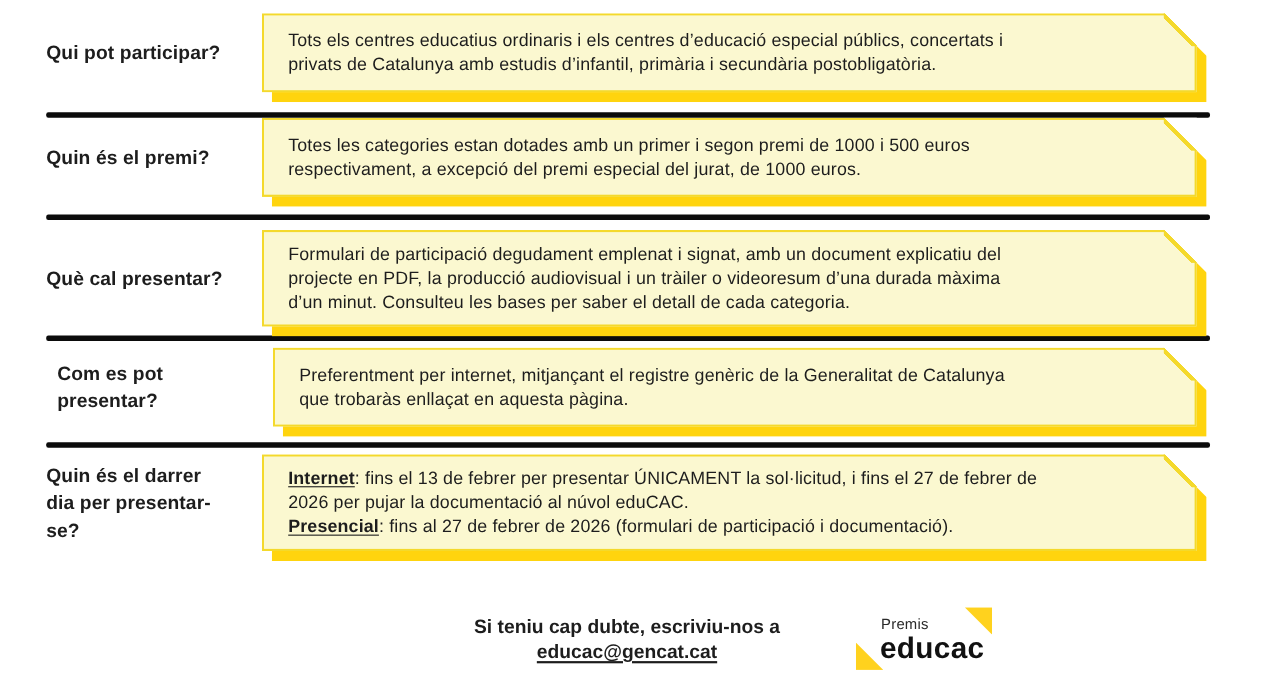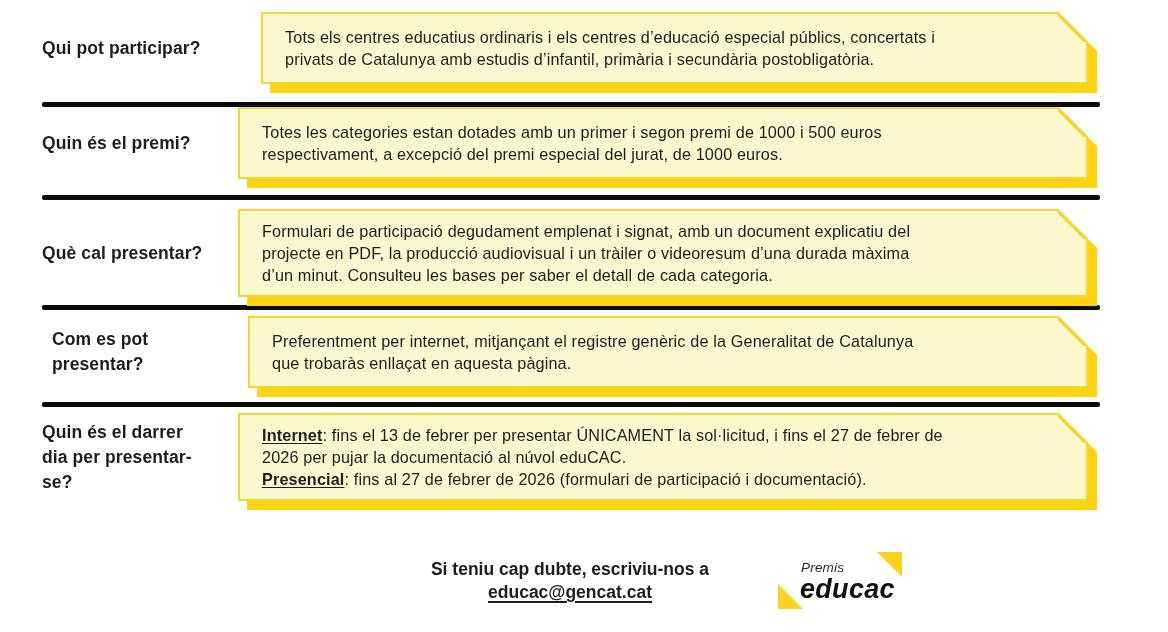--- a/index.html
+++ b/index.html
@@ -7,21 +7,21 @@
     --divider:#0B0B0B; --text:#1D1D1D; --logo-yellow:#FFD21E;
   }
   html,body{margin:0;padding:0;}
   body{
     width:1168px;height:632px;background:#ffffff;
     font-family:"Liberation Sans", sans-serif;color:var(--text);
     overflow:hidden;
   }
   .page{position:relative;width:1168px;height:632px;}
   .faq{position:absolute;top:0;left:42px;width:1058px;}
-  .faq > :nth-child(1){margin-top:12px;gap:23px;}
+  .faq > :nth-child(1){margin-top:12px;}
   .faq > :nth-child(2){margin-top:18px;}
   .faq > :nth-child(3){}
   .faq > :nth-child(4){margin-top:16px;}
   .faq > :nth-child(5){margin-top:9px;}
   .faq > :nth-child(6){margin-top:8px;}
   .faq > :nth-child(7){margin-top:6px;margin-left:10px;}
   .faq > :nth-child(8){margin-top:14px;}
   .faq > :nth-child(9){margin-top:6px;}
   .row{display:flex;align-items:center;}
   .question{
@@ -57,21 +57,21 @@
   }
   .footer{position:absolute;top:556px;left:0;width:1032px;height:70px;}
   .contact{
     position:absolute;left:300px;top:2px;width:540px;text-align:center;
     font-weight:700;font-size:17.5px;line-height:23px;
   }
   .contact a{
     color:var(--text);text-decoration:underline;
     text-decoration-thickness:2px;text-underline-offset:3px;
   }
-  .logo{position:absolute;left:778px;top:-4px;width:124px;height:60px;font-style:italic;}
+  .logo{position:absolute;left:778px;top:-4px;width:124px;height:60px;}
   .logo-premis{position:absolute;left:23px;top:8px;font-size:13.5px;color:#2A2A2A;letter-spacing:.2px;}
   .logo-brand{position:absolute;left:22px;top:22px;font-size:27px;font-weight:700;letter-spacing:.3px;color:#111;}
   .tri{position:absolute;width:25px;height:25px;background:var(--logo-yellow);}
   .tri-tr{top:0;right:0;clip-path:polygon(0 0,100% 0,100% 100%);}
   .tri-bl{left:0;top:32px;clip-path:polygon(0 0,0 100%,100% 100%);}
 </style>
 </head>
 <body>
 
 <div class="page">

